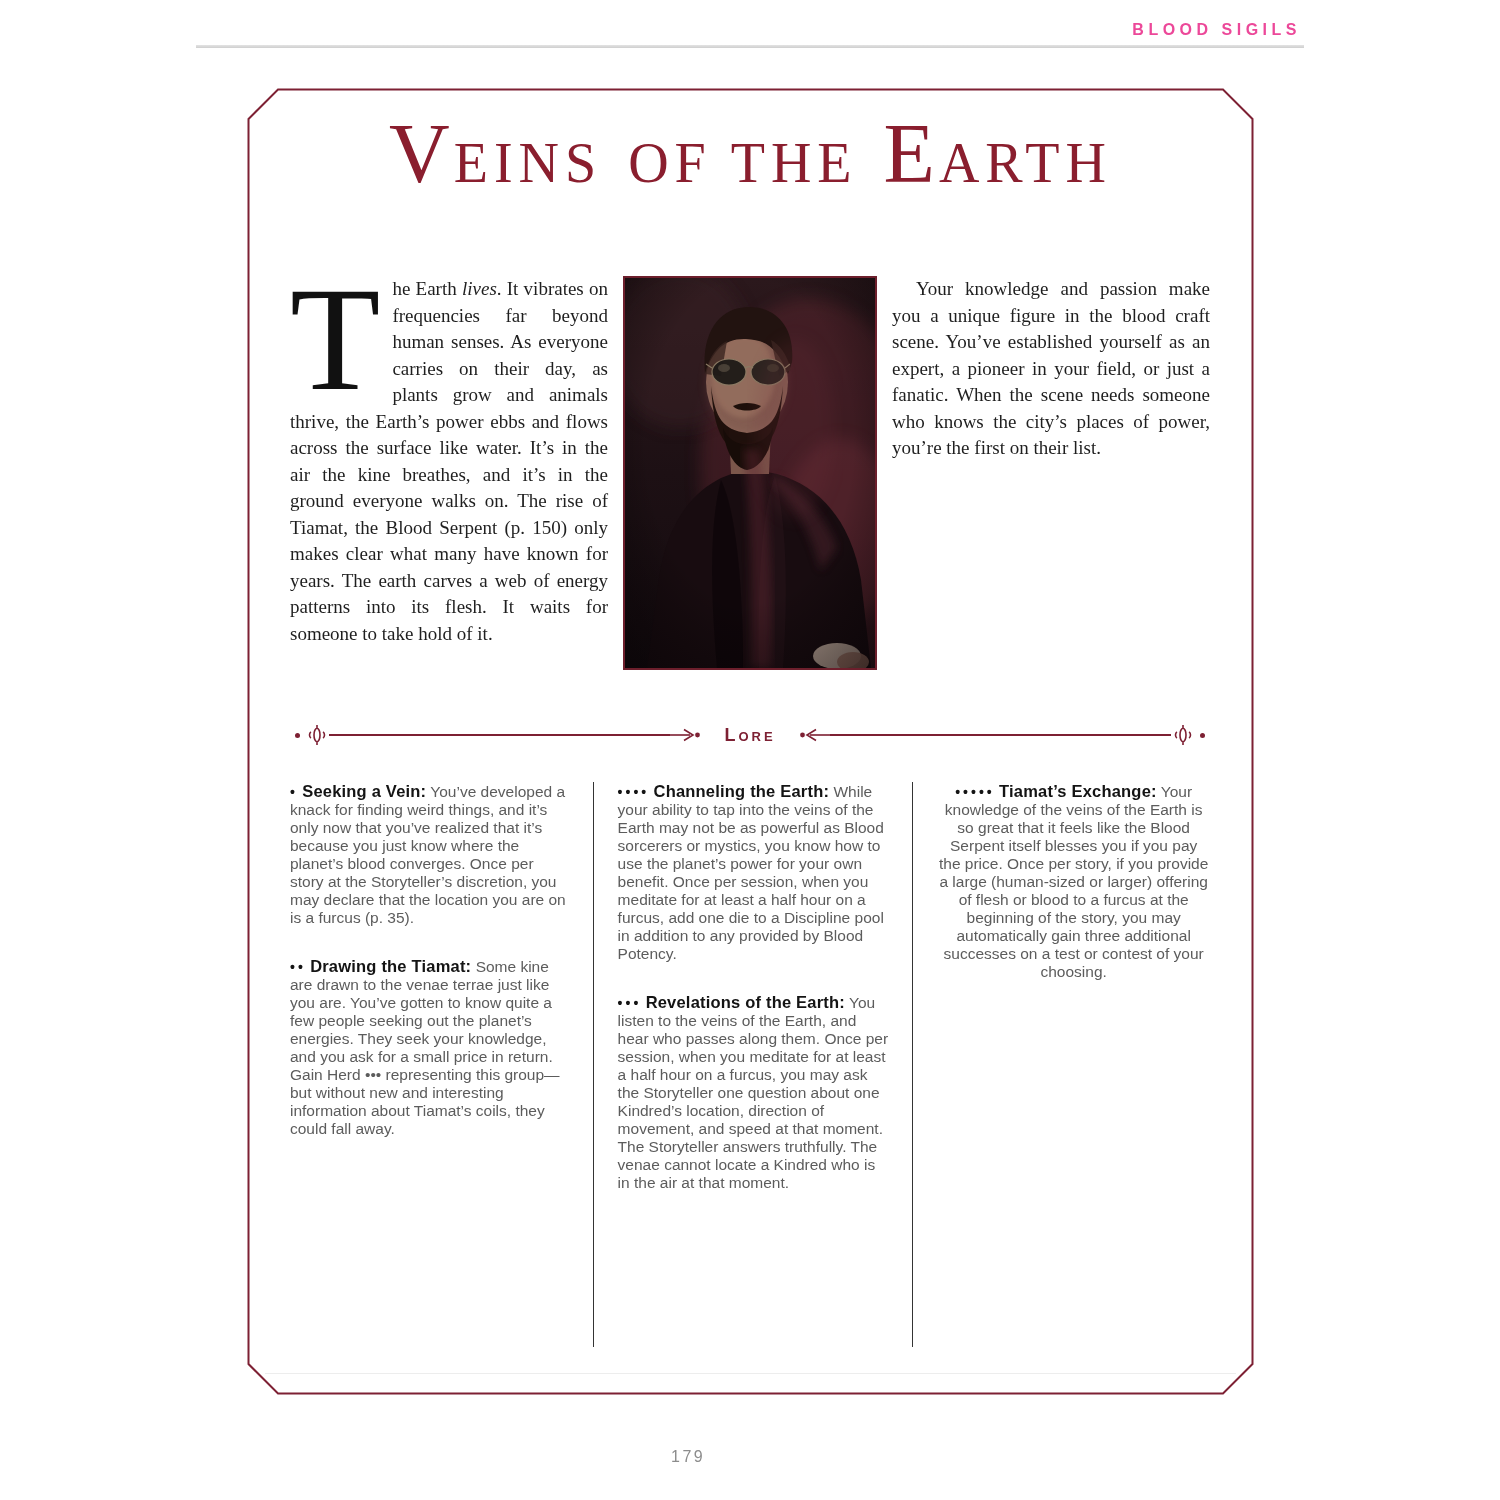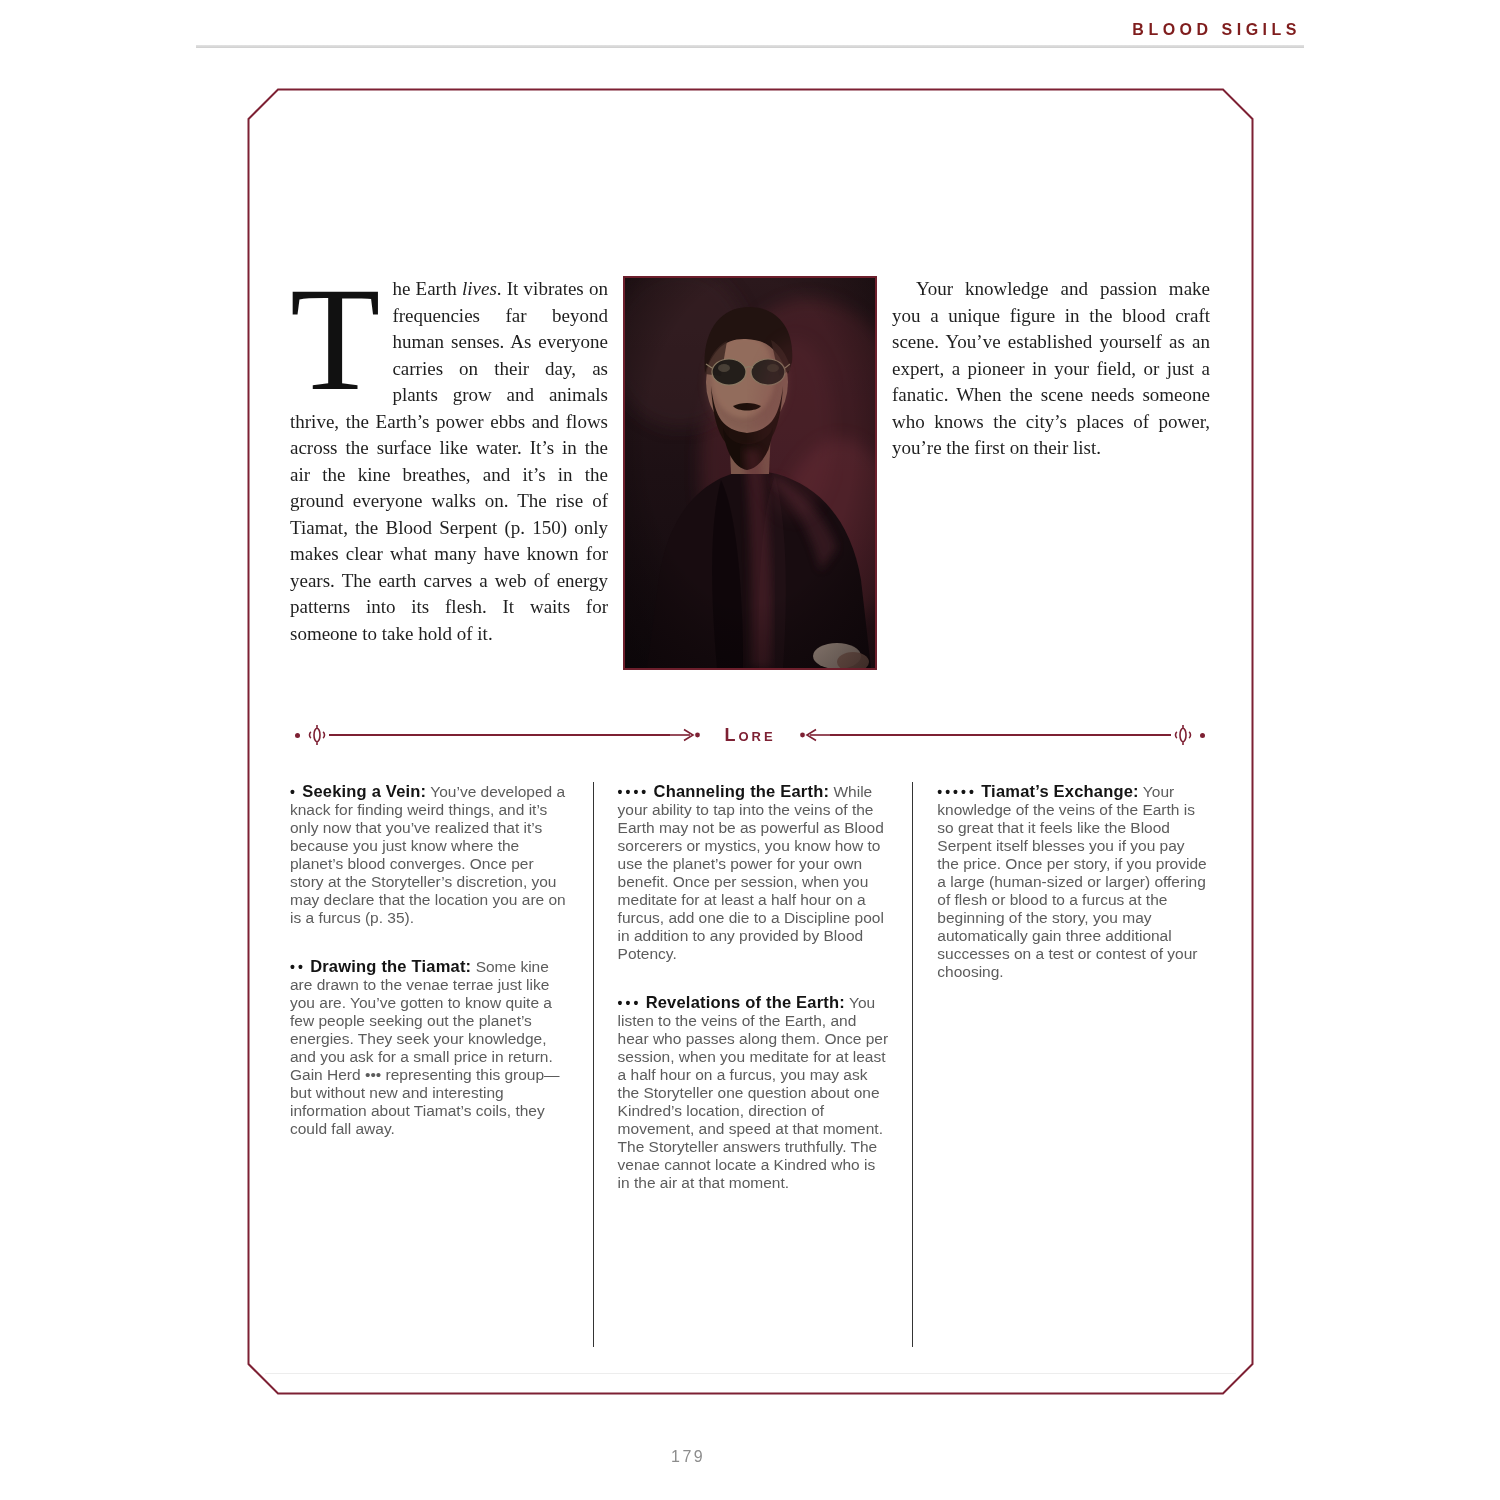--- a/index.html
+++ b/index.html
@@ -1,20 +1,20 @@
 <!DOCTYPE html>
 <html><head>
 <meta charset="utf-8">
 <style>
   html,body{margin:0;padding:0;width:1500px;height:1500px;background:#ffffff;overflow:hidden;
     font-family:"Liberation Serif",serif;-webkit-font-smoothing:antialiased;}
   
   .running-head{position:absolute;top:21px;left:0;width:1301px;text-align:right;
     font-family:"Liberation Sans",sans-serif;font-weight:bold;font-size:16px;
-    letter-spacing:4.5px;color:#7f1d1d;}
+    letter-spacing:4.5px;color:#ec4899;}
   .head-rule{position:absolute;top:45px;left:196px;width:1108px;height:3px;
     background:linear-gradient(#e3e3e3,#cfcfcf);}
   
   .frame{position:absolute;left:247px;top:88px;width:1007px;height:1307px;}
   .frame-border{position:absolute;left:0;top:0;}
   
   .page-title{position:absolute;top:24px;left:0;width:100%;text-align:center;
     color:#8a1e2e;line-height:1;white-space:nowrap;}
   .page-title .big{font-size:84px;letter-spacing:4px;}
   .page-title .small{font-size:56px;letter-spacing:6px;}
@@ -31,41 +31,44 @@
   .divider .dline{flex:1;height:1.6px;background:#7d2033;}
   .divider .enddot{width:5px;height:5px;border-radius:50%;background:#7d2033;margin:0 5px;}
   .lore-label{font-family:"Liberation Sans",sans-serif;font-weight:bold;font-size:13px;
     letter-spacing:3px;color:#7d2033;text-transform:uppercase;margin:0 24px;}
   .lore-label::first-letter{font-size:18px;}
   
   .lore{position:absolute;top:694px;left:43px;width:920px;display:flex;}
   .lore-col{font-family:Liberation Sans, sans-serif;font-size:15.5px;line-height:18px;color:#5c5c5c;}
   .lore-col.c1{width:283px;}
   .lore-col.c2{width:275px;}
-  .lore-col.c3{width:277px;}
+  .lore-col.c3{width:277px;text-align:center;}
   .vrule{width:1px;background:#343434;height:565px;margin:0 24px;flex:none;}
   .entry{margin:0 0 30px 0;}
   .entry .dots{font-weight:bold;color:#141414;letter-spacing:3px;font-size:14px;}
   .entry strong{color:#141414;font-size:16.5px;letter-spacing:0.2px;}
   
   .footer-rule{position:absolute;top:1285px;left:18px;width:971px;height:1px;background:#ededed;}
   .page-number{position:absolute;top:1448px;left:671px;width:100px;
     font-family:"Liberation Sans",sans-serif;font-size:16px;letter-spacing:2.5px;color:#8c8c8c;}
 </style>
 </head>
 <body>
 
 <div class="running-head">BLOOD SIGILS</div>
 <div class="head-rule"></div>
 
 <div class="frame">
   <svg class="frame-border" width="1007" height="1307" viewBox="0 0 1007 1307">
     <path d="M31 1.5 L976 1.5 L1005.5 31 L1005.5 1276 L976 1305.5 L31 1305.5 L1.5 1276 L1.5 31 Z" fill="none" stroke="#7d2033" stroke-width="2"></path>
   </svg>
 
+  <div class="page-title">
+    <span class="big">V</span><span class="small gap">EINS</span><span class="small gap">OF THE</span><span class="big">E</span><span class="small">ARTH</span>
+  </div>
 
   <div class="intro">
     <div class="intro-col">
       <p><span class="dropcap">T</span><span>he Earth </span><em>lives</em><span>. It vibrates on frequencies far beyond human senses. As everyone carries on their day, as plants grow and animals thrive, the Earth’s power ebbs and flows across the surface like water. It’s in the air the kine breathes, and it’s in the ground everyone walks on. The rise of Tiamat, the Blood Serpent (p. 150) only makes clear what many have known for years. The earth carves a web of energy patterns into its flesh. It waits for someone to take hold of it.</span></p>
     </div>
 
     <svg class="portrait" width="250" height="390" viewBox="0 0 250 390" role="img">
       <defs>
         <linearGradient id="bgv" x1="0" y1="0" x2="0" y2="1">
           <stop offset="0" stop-color="#2b181c"></stop>

